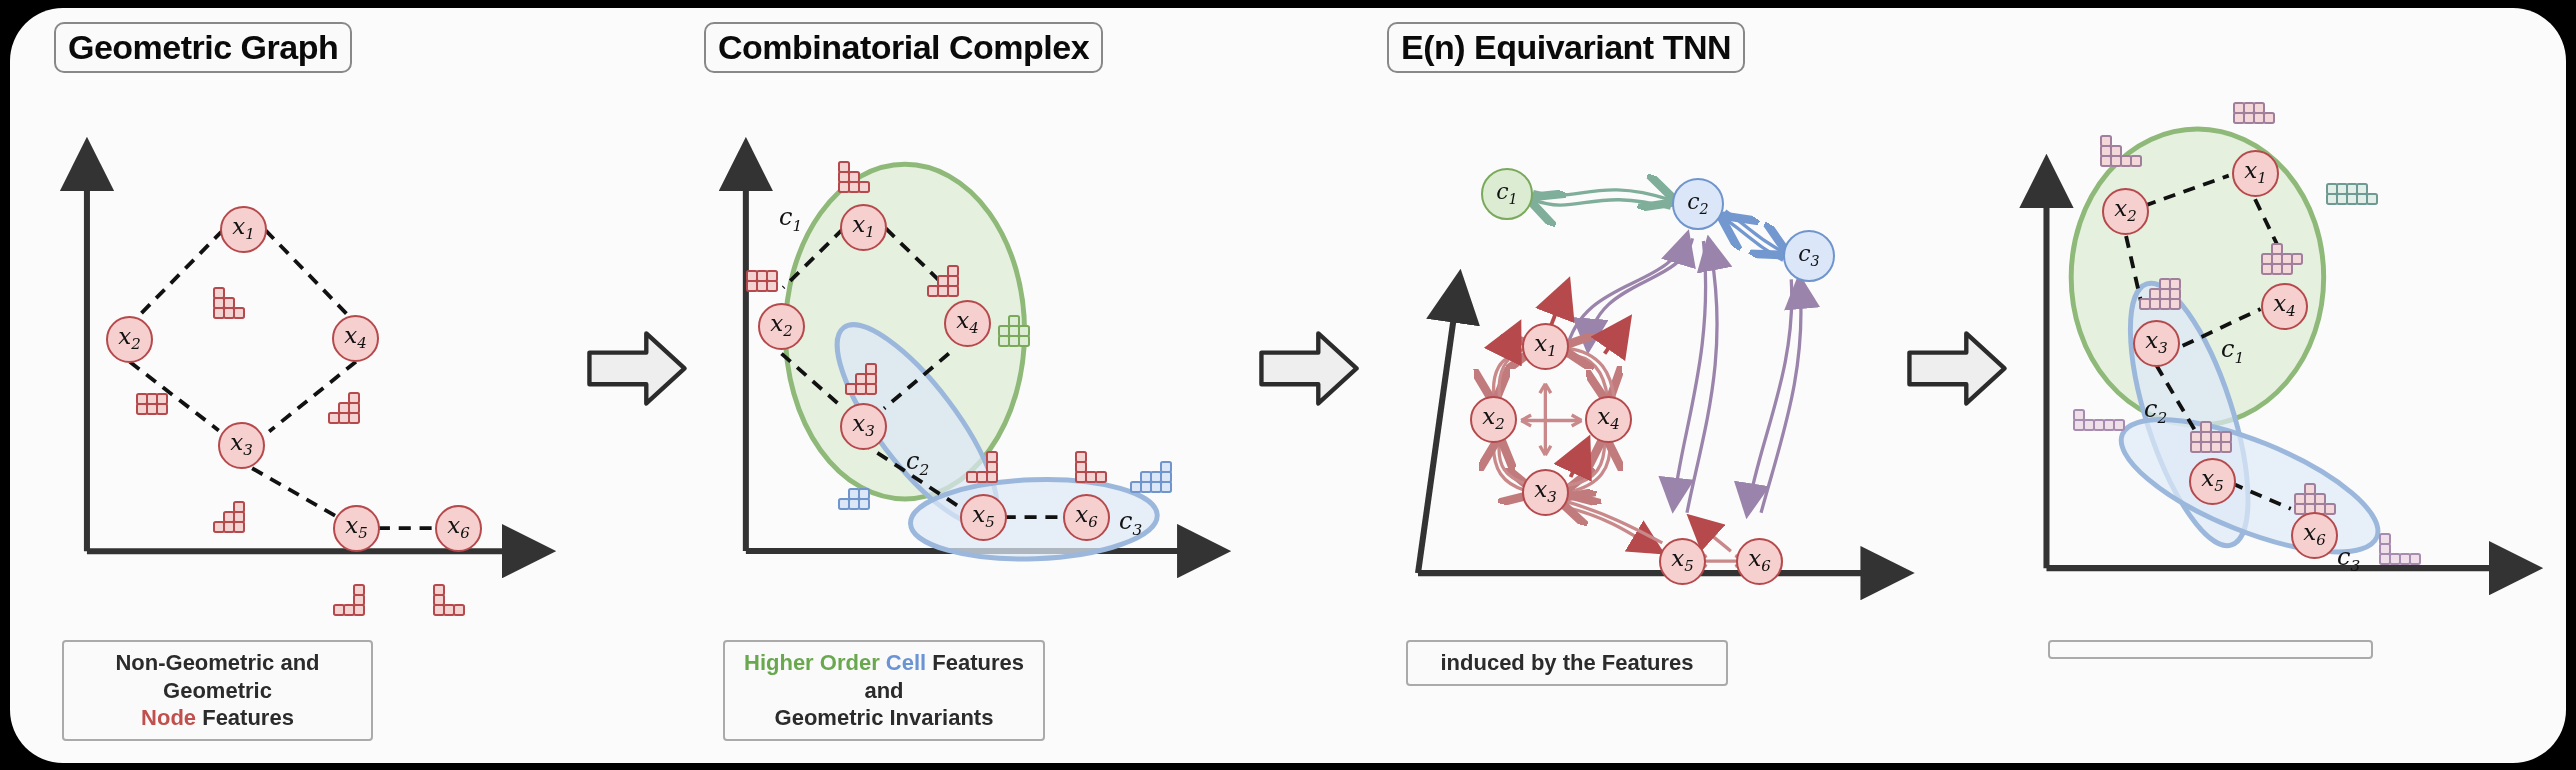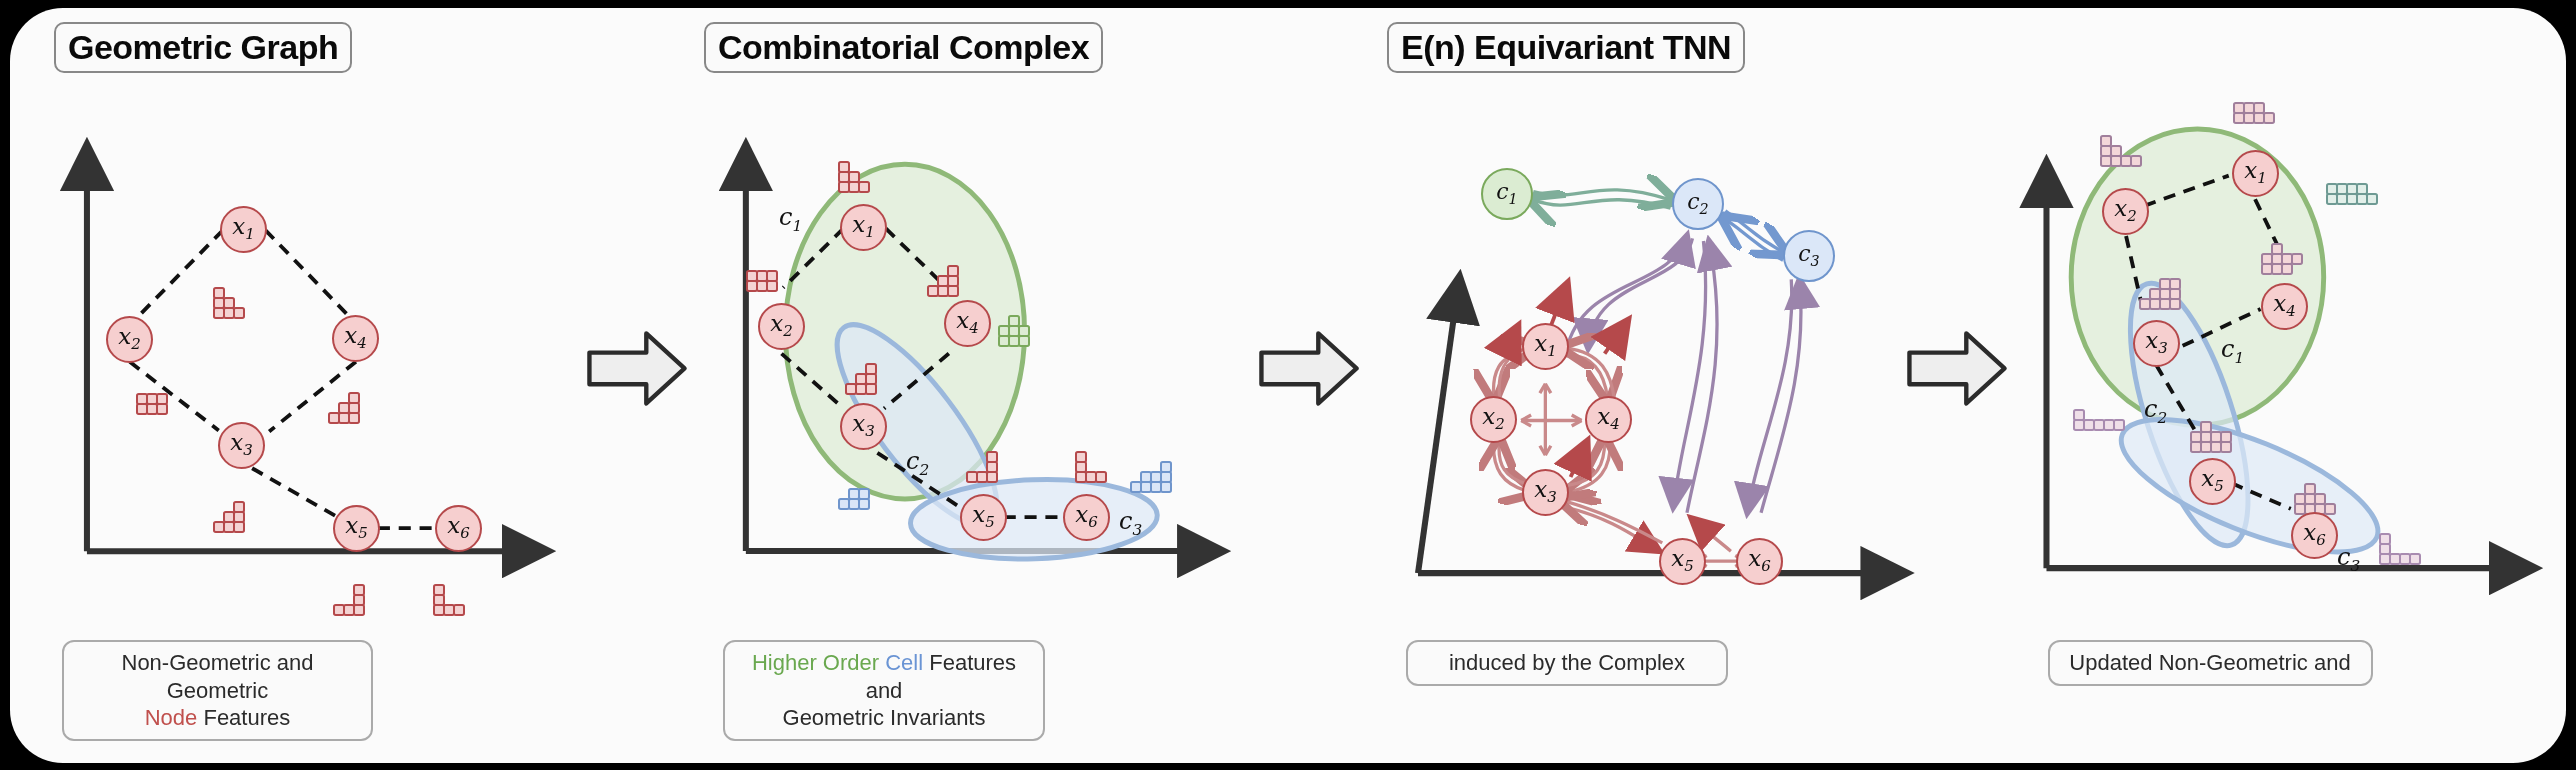--- a/index.html
+++ b/index.html
@@ -3,22 +3,22 @@
 <meta charset="utf-8">
 <title>E(n) Equivariant TNN Pipeline</title>
 <style>
   html,body{margin:0;padding:0;background:#000;}
   body{width:2576px;height:771px;font-family:"Liberation Sans",sans-serif;overflow:hidden;}
   .card{position:absolute;left:10px;top:7.7px;width:2556px;height:755px;background:#fbfbfb;border-radius:53px;}
   .panel{position:absolute;top:0;height:100%;}
   .ttl{position:absolute;background:#fafafa;border:2.2px solid #888;border-radius:10px;
        padding:4.4px 12px;font-size:34px;font-weight:700;color:#0a0a0a;white-space:nowrap;
        letter-spacing:-0.5px;line-height:1.12;}
-  .cap{position:absolute;background:#fafafa;border:2.2px solid #aaa;border-radius:12px;
-       padding:7.7px 11px;font-size:22px;font-weight:400;color:#2b2b2b;text-align:center;
+  .cap{position:absolute;background:#fafafa;border:2.2px solid #aaa;border-radius:4px;
+       padding:7.7px 11px;font-size:22px;font-weight:700;color:#2b2b2b;text-align:center;
        line-height:1.24;}
   .cap .g{color:#6aa84f;} .cap .b{color:#6a94d4;} .cap .r{color:#c0504d;}
   .stage{position:absolute;}
   .node{position:absolute;border-radius:50%;background:#f6cfcf;border:2.7px solid #b5494b;
         display:flex;align-items:center;justify-content:center;box-sizing:border-box;}
   .node span{font-family:"DejaVu Serif",serif;font-style:italic;font-size:23px;color:#111;
              transform:translateY(-1.1px);}
   .node span sub{font-style:italic;font-size:15px;}
   .cell-node{position:absolute;border-radius:50%;box-sizing:border-box;display:flex;
              align-items:center;justify-content:center;}
@@ -380,21 +380,21 @@
         </div>
       <div class="node" style="left:285px;top:404px;width:47px;height:47px;">
         <span><span>x</span><sub>5</sub></span>
         </div>
       <div class="node" style="left:362px;top:404px;width:47px;height:47px;">
         <span><span>x</span><sub>6</sub></span>
         </div>
     </div>
 
     <div class="cap" style="left:32px;top:632px;width:296px;">
-      <div><span>induced by the Complex</span></div>
+      <div><span>induced by the Features</span></div>
     </div>
   </div>
 
   <div class="sep" style="left:1895px;top:320px;width:104px;height:82px;">
     <svg width="104" height="82" viewBox="0 0 190 150">
         <path d="M8,45 L112,45 L112,10 L182,74 L112,138 L112,103 L8,103 z" fill="#eee" stroke="#2b2b2b" stroke-width="8" stroke-linejoin="round"></path>
       </svg>
   </div>
 
   <div class="panel" style="left:2009px;width:549px;">
@@ -526,18 +526,17 @@
 
       <div class="clab" style="left:202px;top:217px;">
         <span>c</span><sub>1</sub></div>
       <div class="clab" style="left:125px;top:277px;">
         <span>c</span><sub>2</sub></div>
       <div class="clab" style="left:318px;top:425px;">
         <span>c</span><sub>3</sub></div>
     </div>
 
     <div class="cap" style="left:28.5px;top:632px;width:299px;">
-      <div><span>Updated Non-Geometric and</span></div>
     </div>
   </div>
 
 </div>
 
 
 </body></html>

